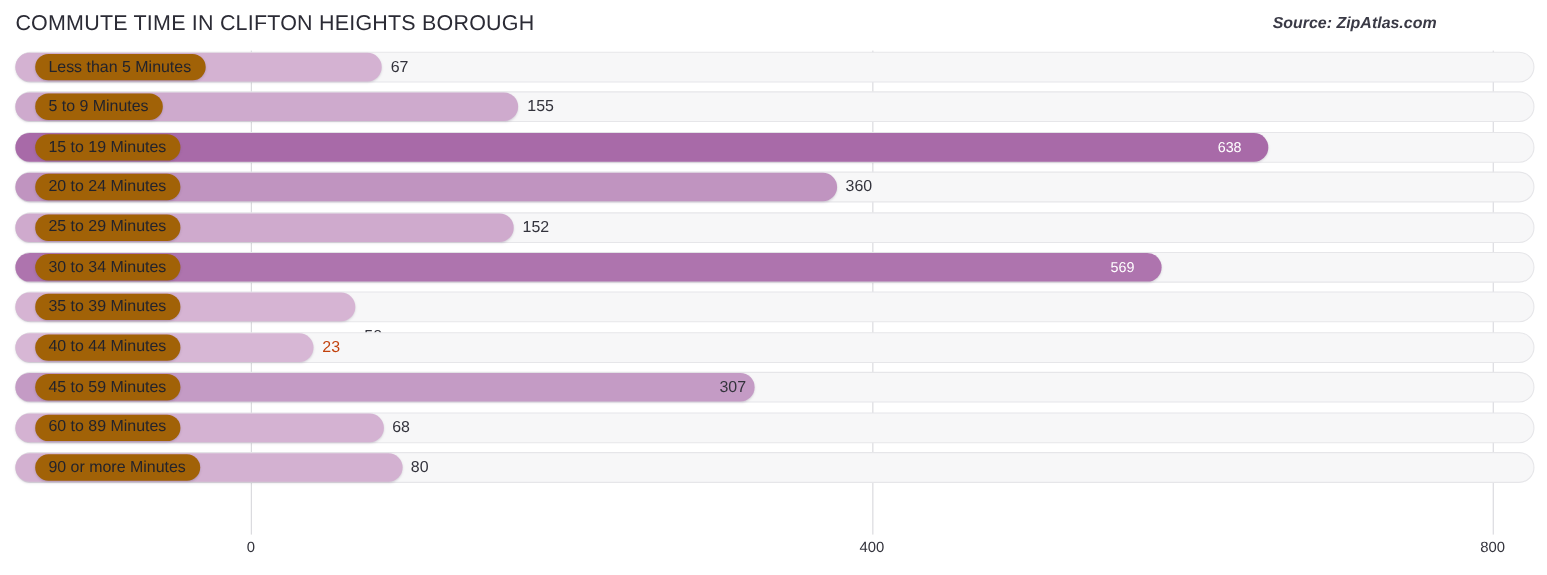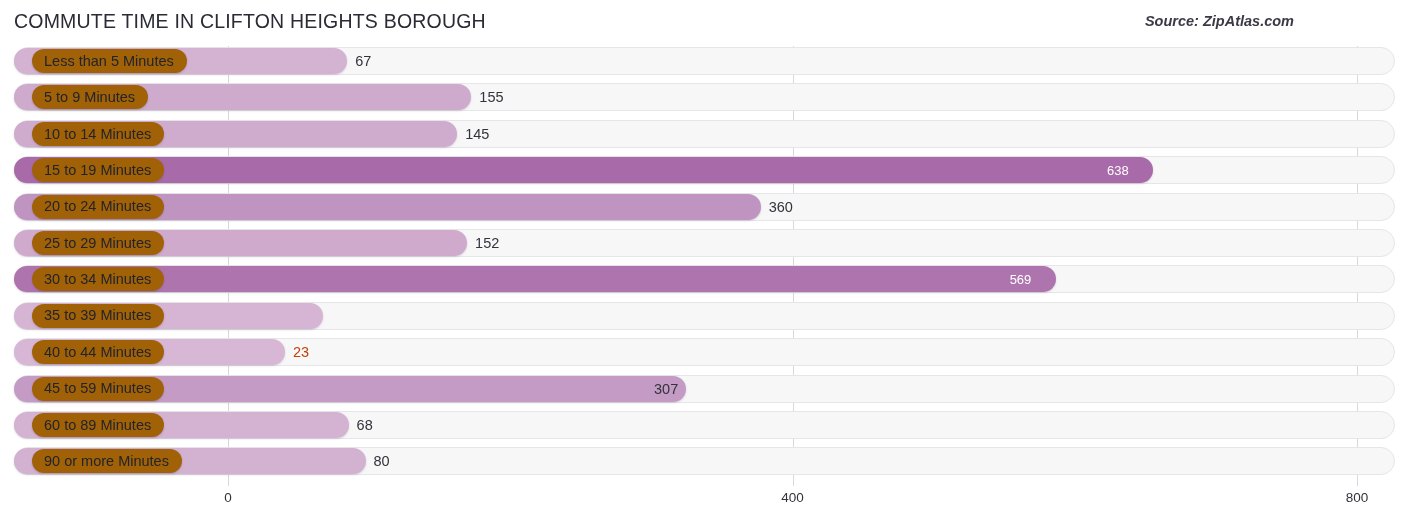--- a/index.html
+++ b/index.html
@@ -14,20 +14,21 @@
     overflow: hidden;
     position: relative;
   }
 
   
   .header {
     position: absolute;
     left: 0; top: 0;
     width: 1306px;
     height: 46px;
+    padding-left: 12px;
   }
   .chart-title {
     position: absolute;
     left: 14px;
     top: 10px;
     font-size: 19.5px;
     letter-spacing: 0.2px;
     color: #2b2b35;
     font-weight: 400;
     white-space: nowrap;
@@ -183,28 +184,20 @@
       <div class="row">
         <div class="track" style="background: rgb(247, 247, 248);"></div>
         <div class="bar" style="width: 457.351px; background: rgb(206, 170, 205);"></div>
         <div class="label-pill">
           <span>5 to 9 Minutes</span>
         </div>
         <div class="value-out" style="left: 479.351px; color: rgb(51, 51, 60);">155</div>
       </div>
       <div class="row">
         <div class="track" style="background: rgb(247, 247, 248);"></div>
-        <div class="bar" style="width: 443.238px; background: rgb(207, 171, 206);"></div>
-        <div class="label-pill">
-          <span>10 to 14 Minutes</span>
-        </div>
-        <div class="value-out" style="left: 465.238px; color: rgb(51, 51, 60);">145</div>
-      </div>
-      <div class="row">
-        <div class="track" style="background: rgb(247, 247, 248);"></div>
         <div class="bar" style="width: 1139.01px; background: rgb(168, 106, 168);"></div>
         <div class="label-pill">
           <span>15 to 19 Minutes</span>
         </div>
         <div class="value-in" style="left: 1107.01px; color: rgb(255, 255, 255);">638</div>
       </div>
       <div class="row">
         <div class="track" style="background: rgb(247, 247, 248);"></div>
         <div class="bar" style="width: 746.668px; background: rgb(192, 148, 192);"></div>
         <div class="label-pill">

